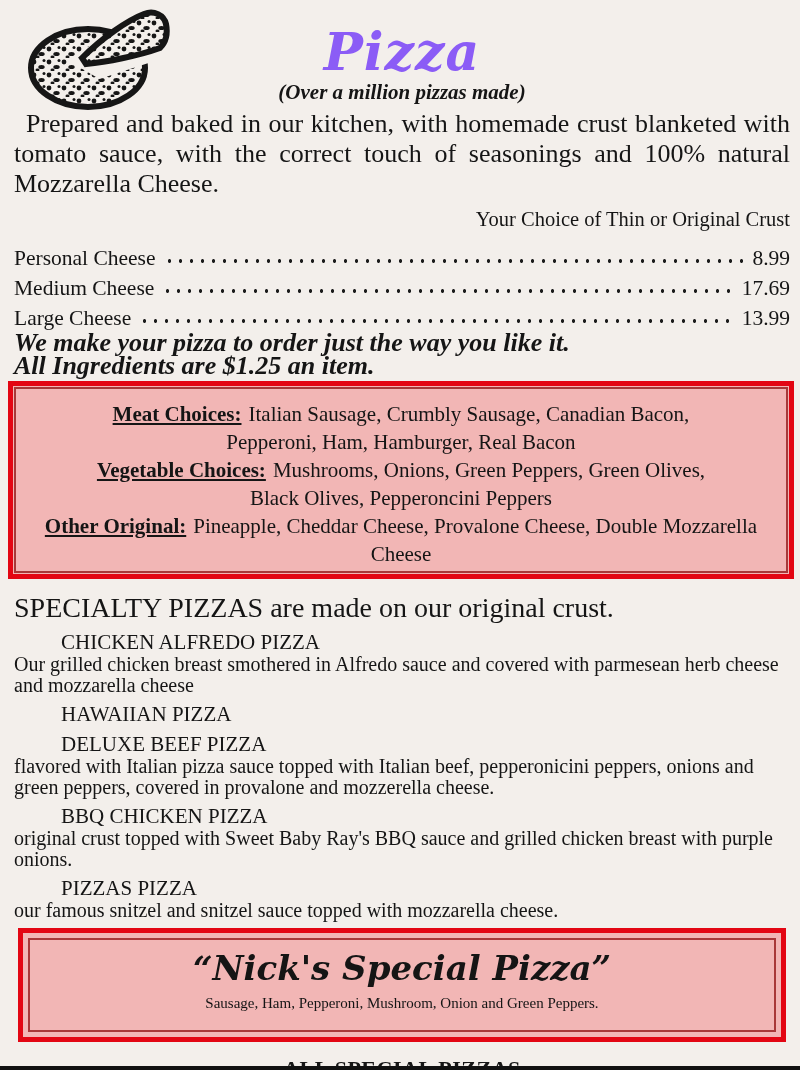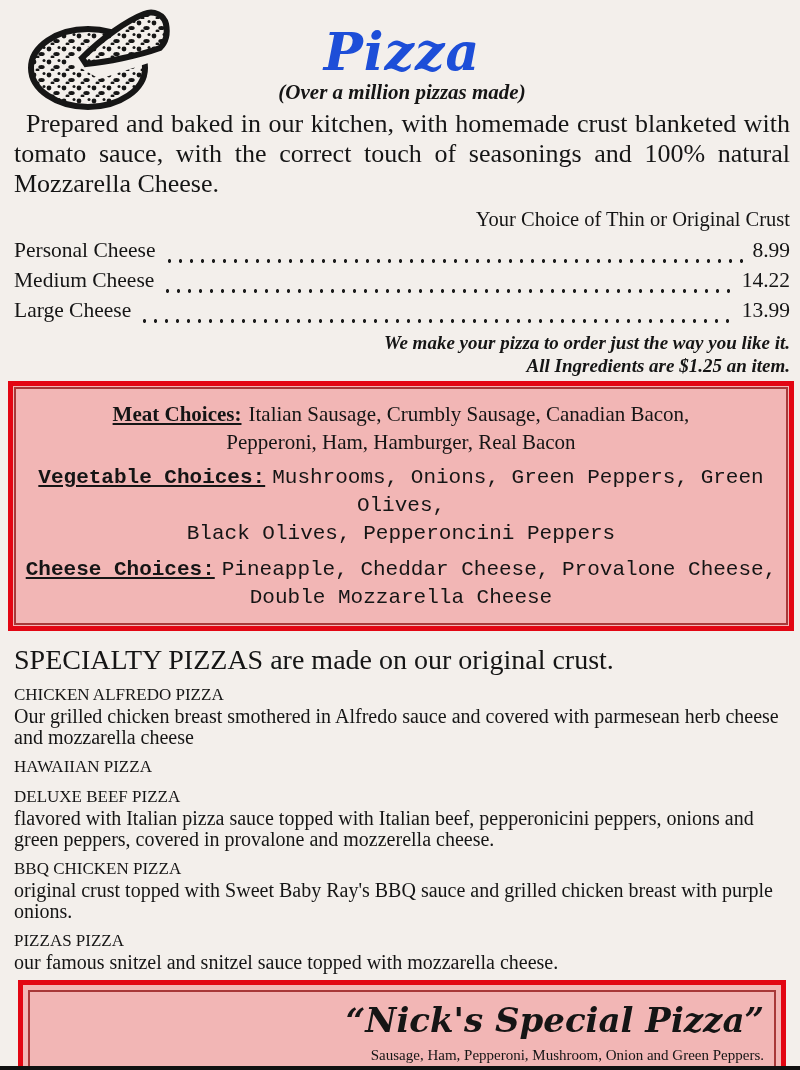--- a/index.html
+++ b/index.html
@@ -33,55 +33,55 @@
   
   .intro{
     margin-top:5px;
     font-size:26px;line-height:30px;
     text-align:justify;
     text-indent:12px;
   }
   .crust-line{text-align:right;font-size:20.5px;margin:9px 0 7px;}
   
   .price-row{display:flex;align-items:baseline;font-size:21.5px;height:30px;}
-  .price-name{white-space:nowrap;}
+  .price-name{white-space:nowrap;margin-top:8px;}
   .price-dots{
     flex:1;align-self:flex-end;
     height:6px;margin:0 8px 4px 8px;
     background-image:radial-gradient(circle, #1c1c1c 1.6px, transparent 2px);
     background-size:11px 6px;
     background-repeat:repeat-x;
     background-position:left bottom;
   }
   .price-val{white-space:nowrap;}
   
-  .notes{text-align:right;font-weight:bold;font-style:italic;font-size:19px;line-height:23px;margin-top:3px;}
+  .notes{text-align:left;font-weight:bold;font-style:italic;font-size:26px;line-height:23px;margin-top:3px;}
   
   .redbox{
     border:5px solid #e30613;
     background:#f2b6b5;
     margin-top:4px;
   }
   .redbox-inner{
     border:2px solid #a83838;
     text-align:center;
   }
   .choices-box{margin-left:-6px;margin-right:-4px;}
-  .choices-box .redbox-inner{margin:1px;padding:11px 8px 11px;}
+  .choices-box .redbox-inner{margin:1px;padding:11px 8px 3px;}
   .choice-group{font-size:21px;line-height:28px;}
-  .choice-group + .choice-group{margin-top:8px;font-family:Liberation Mono, monospace;}
+  .choice-group + .choice-group{}
   .choice-label{font-weight:bold;text-decoration:underline;margin-right:7px;}
   
   .sp-heading{font-size:28px;margin-top:13px;}
   .sp-item{margin-top:7px;}
-  .sp-name{font-size:17px;line-height:23px;}
+  .sp-name{font-size:21px;line-height:23px;margin-left:47px;}
   .sp-desc{font-size:20px;line-height:21px;}
   
   .nicks-box{margin:7px 4px 0 4px;}
-  .nicks-box .redbox-inner{margin:5px;padding:8px 10px 12px;text-align:right;}
+  .nicks-box .redbox-inner{margin:5px;padding:8px 10px 12px;}
   .nicks-title{
     font-family:"DejaVu Serif", serif;
     font-style:italic;font-weight:bold;
     font-size:34px;line-height:40px;
   }
   .nicks-toppings{font-size:15px;line-height:30px;}
   
   .specials-heading{
     text-align:center;font-weight:bold;text-decoration:underline;
     font-size:22px;margin-top:14px;letter-spacing:0.5px;
@@ -104,38 +104,38 @@
           <circle cx="13" cy="2.5" r="1.5" fill="#161616"></circle>
           <ellipse cx="6.5" cy="12" rx="2" ry="1.4" fill="#161616"></ellipse>
         </pattern>
       </defs>
       <ellipse cx="72" cy="62" rx="57" ry="39" fill="url(#speck)" stroke="#161616" stroke-width="6"></ellipse>
       <path d="M60,54 L130,8 L158,44 L84,68 Z" fill="#f3efeb" stroke="#f3efeb" stroke-width="9"></path>
       <path d="M66,52 C86,32 112,14 128,8 C138,4 148,9 150,18 C152,28 150,36 144,42 C122,50 90,56 70,58 Z" fill="url(#speck)" stroke="#161616" stroke-width="6"></path>
       <path d="M144,42 C122,50 90,56 70,58" fill="none" stroke="#161616" stroke-width="4"></path>
     </svg>
     <div class="title-stack">
-      <div class="menu-title" style="color: #1d4ed8; text-align: center;">Pizza</div>
+      <div class="menu-title" style="color: #8b5cf6; text-align: center;">Pizza</div>
       <div class="menu-subtitle">(Over a million pizzas made)</div>
     </div>
   </div>
 
   <div class="intro">Prepared and baked in our kitchen, with homemade crust blanketed with tomato sauce, with the correct touch of seasonings and 100% natural Mozzarella Cheese.</div>
   <div class="crust-line">Your Choice of Thin or Original Crust</div>
 
   <div>
     <div class="price-row">
       <span class="price-name">Personal Cheese</span>
       <span class="price-dots"></span>
       <span class="price-val">8.99</span>
     </div>
     <div class="price-row">
       <span class="price-name">Medium Cheese</span>
       <span class="price-dots"></span>
-      <span class="price-val">14.22</span>
+      <span class="price-val">17.69</span>
     </div>
     <div class="price-row">
       <span class="price-name">Large Cheese</span>
       <span class="price-dots"></span>
       <span class="price-val">13.99</span>
     </div>
   </div>
 
   <div class="notes">
     <div>We make your pizza to order just the way you like it.</div>
@@ -151,21 +151,21 @@
         <div>Pepperoni, Ham, Hamburger, Real Bacon</div>
       </div>
       <div class="choice-group">
         <div>
           <span class="choice-label">Vegetable Choices:</span><span>Mushrooms, Onions, Green Peppers, Green Olives,</span>
         </div>
         <div>Black Olives, Pepperoncini Peppers</div>
       </div>
       <div class="choice-group">
         <div>
-          <span class="choice-label">Cheese Choices:</span><span>Pineapple, Cheddar Cheese, Provalone Cheese, Double Mozzarella Cheese</span>
+          <span class="choice-label">Other Original:</span><span>Pineapple, Cheddar Cheese, Provalone Cheese, Double Mozzarella Cheese</span>
         </div>
       </div>
     </div>
   </div>
 
   <div class="sp-heading">SPECIALTY PIZZAS are made on our original crust.</div>
 
   <div class="sp-item">
     <div class="sp-name">CHICKEN ALFREDO PIZZA</div>
     <div class="sp-desc">Our grilled chicken breast smothered in Alfredo sauce and covered with parmesean herb cheese and mozzarella cheese</div>

